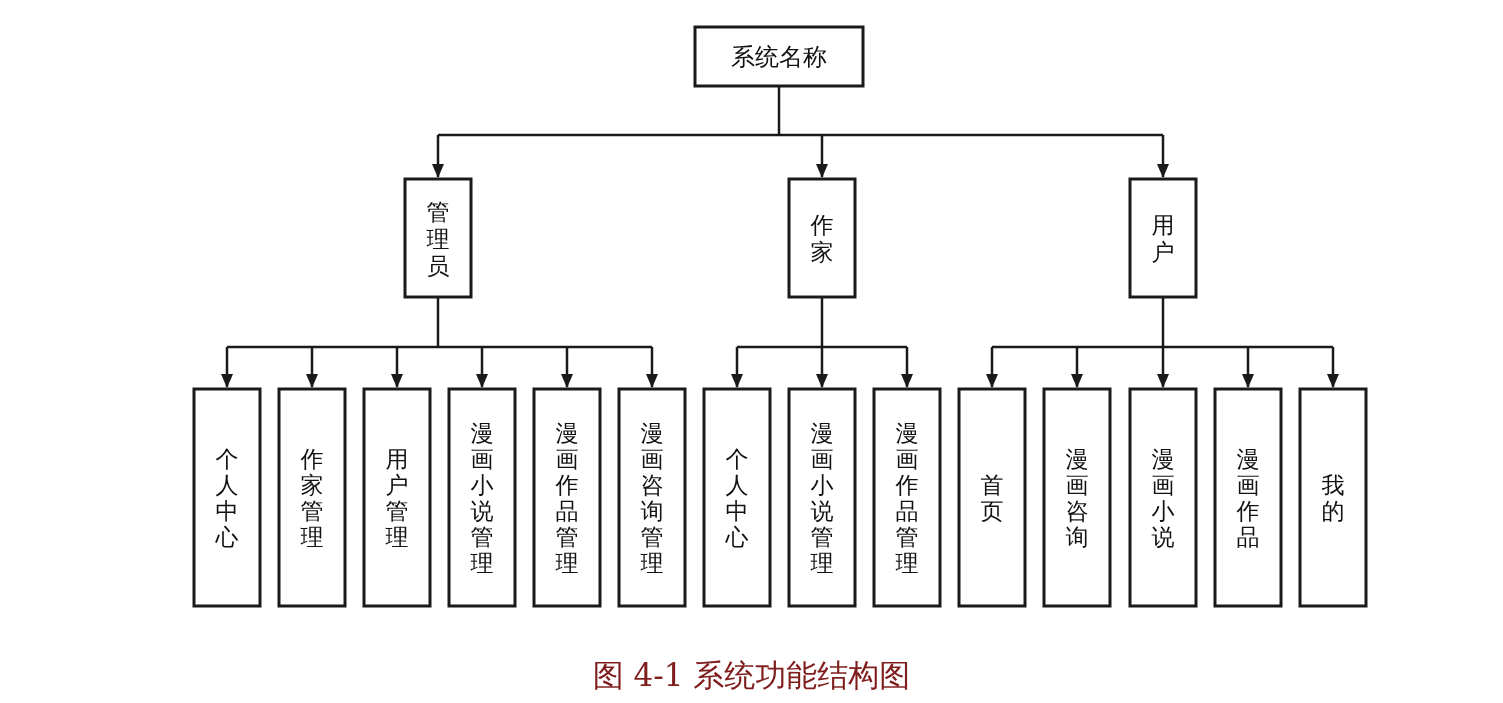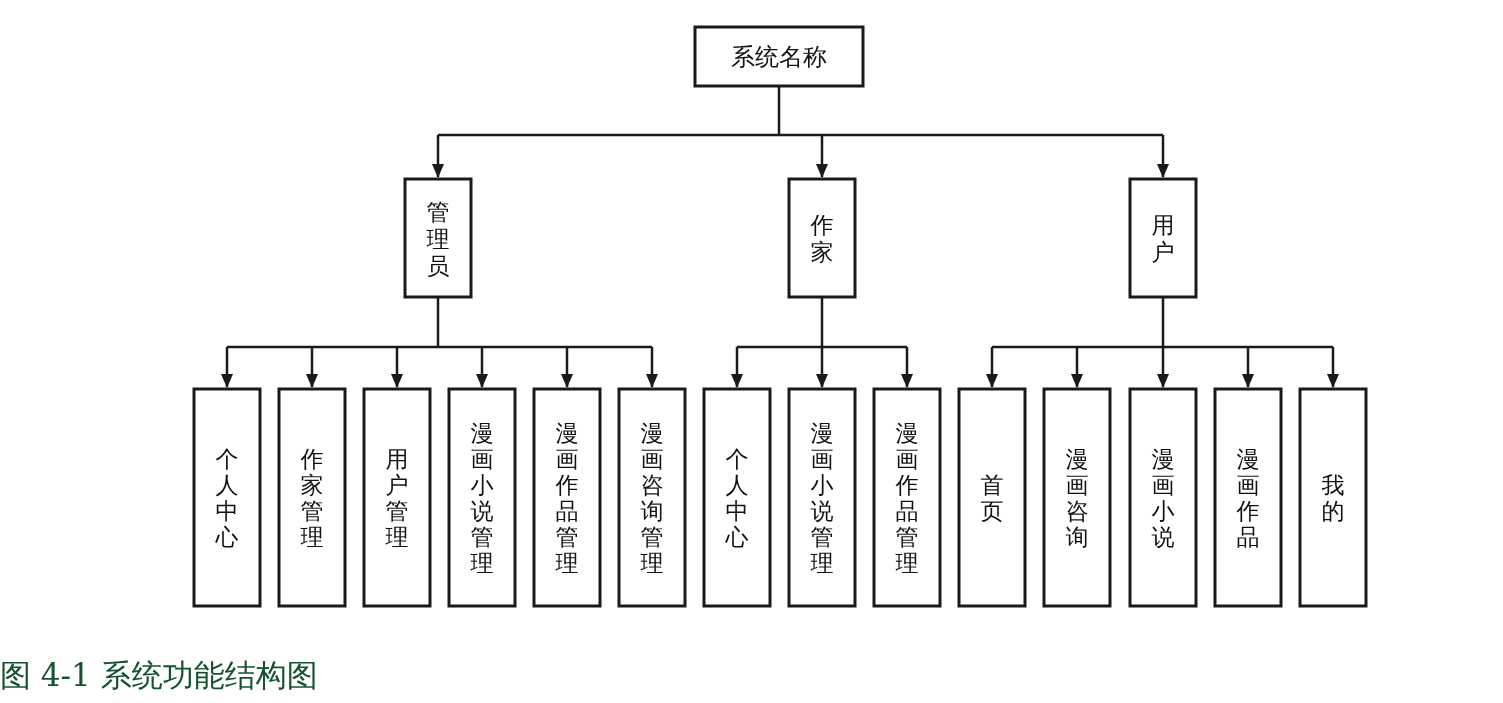--- a/index.html
+++ b/index.html
@@ -4,22 +4,22 @@
 <style>
   html, body { margin:0; padding:0; background:#ffffff; }
   body { width:1503px; height:703px; position:relative; overflow:hidden;
          font-family:"DejaVu Sans", sans-serif; }
   #diagram { position:absolute; left:0; top:0; }
   .node-rect { fill:#ffffff; stroke:#1a1a1a; stroke-width:3; }
   .edge { stroke:#1a1a1a; stroke-width:2.5; fill:none; }
   .arrow { fill:#1a1a1a; }
   .root-label { font-family:"DejaVu Sans", sans-serif; font-size:24px; fill:#111; }
   .vlabel { font-family:"DejaVu Sans", sans-serif; font-size:23px; fill:#111; }
-  #caption { position:absolute; left:0; width:1503px; top:655px; text-align:left;
-             font-family:"DejaVu Serif", serif; font-size:31px; color:#14532d; }
+  #caption { position:absolute; left:0; width:1503px; top:655px; text-align:center;
+             font-family:"DejaVu Serif", serif; font-size:31px; color:#7f1d1d; }
 </style>
 </head>
 <body>
 
 <svg id="diagram" width="1503" height="703" xmlns="http://www.w3.org/2000/svg">
     <rect x="695" y="27" width="168" height="59" class="node-rect"></rect>
     <text x="779" y="64.5" class="root-label" text-anchor="middle">系统名称</text>
     <line x1="779" y1="86" x2="779" y2="135" class="edge"></line>
     <line x1="438" y1="135" x2="1163" y2="135" class="edge"></line>
     <line x1="438" y1="135" x2="438" y2="177" class="edge"></line>

